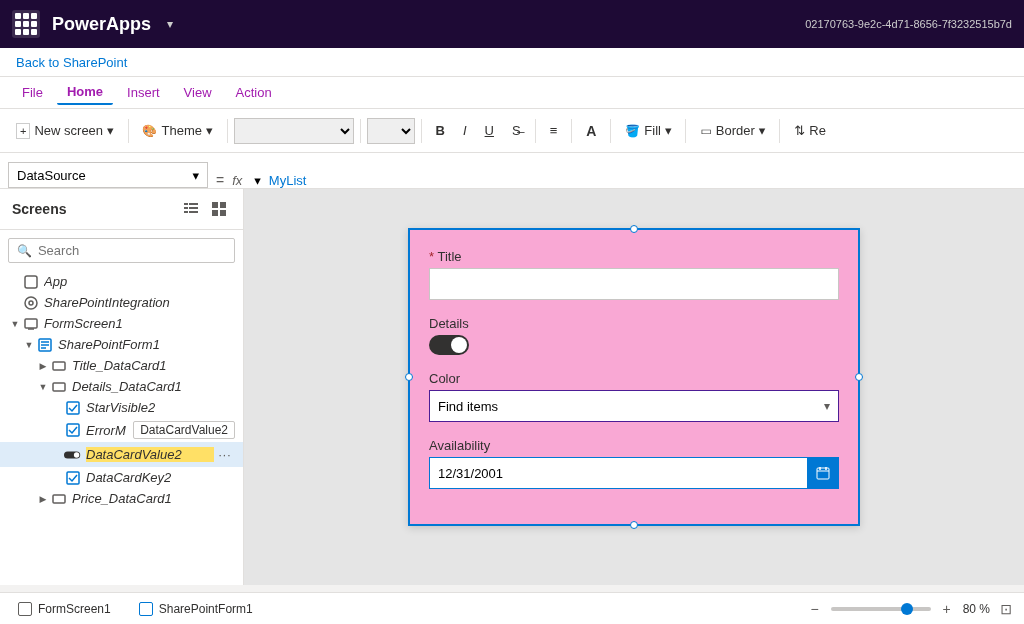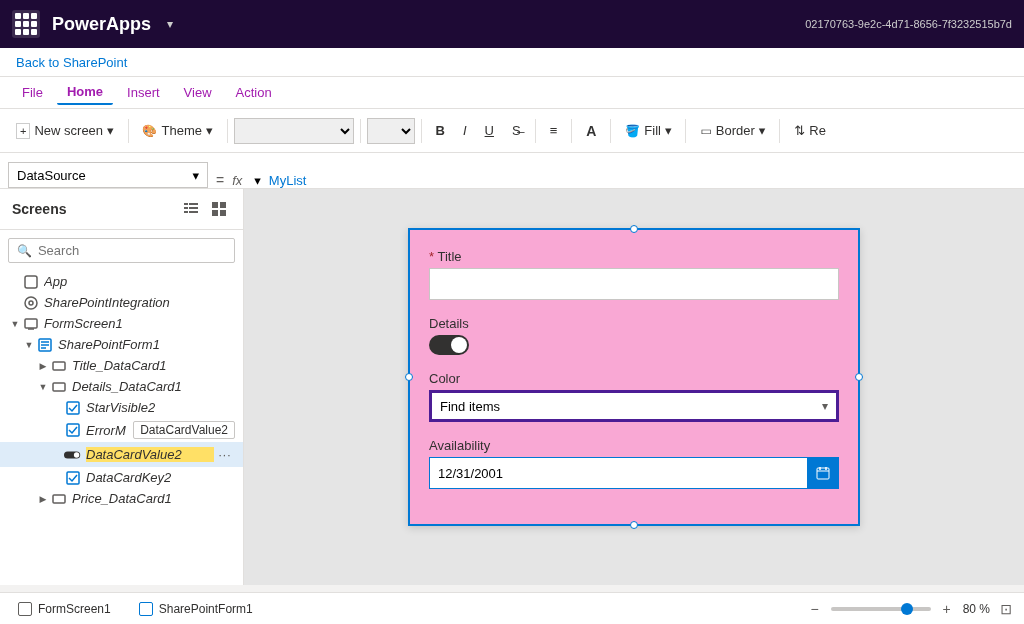--- a/index.html
+++ b/index.html
@@ -122,21 +122,21 @@
       width: 40px; height: 20px; background: #323130; border-radius: 10px;
       position: relative; cursor: pointer;
     }
     .toggle-thumb {
       width: 16px; height: 16px; background: white; border-radius: 50%;
       position: absolute; top: 2px; right: 2px; transition: left 0.2s;
     }
 
     
     .form-dropdown {
-      width: 100%; height: 32px; border: 3px solid #4c1d95; padding: 0 8px;
+      width: 100%; height: 32px; border: 1px solid #4c1d95; padding: 0 8px;
       display: flex; align-items: center; justify-content: space-between;
       font-size: 13px; cursor: pointer; background: white;
     }
     .dropdown-arrow { color: #605e5c; font-size: 12px; }
 
     
     .date-input-container { display: flex; align-items: center; gap: 0; border-radius: 6px; }
     .date-input {
       flex: 1; height: 32px; border: 1px solid #0078d4; border-right: none;
       padding: 0 8px; font-size: 13px; outline: none; background: white;

